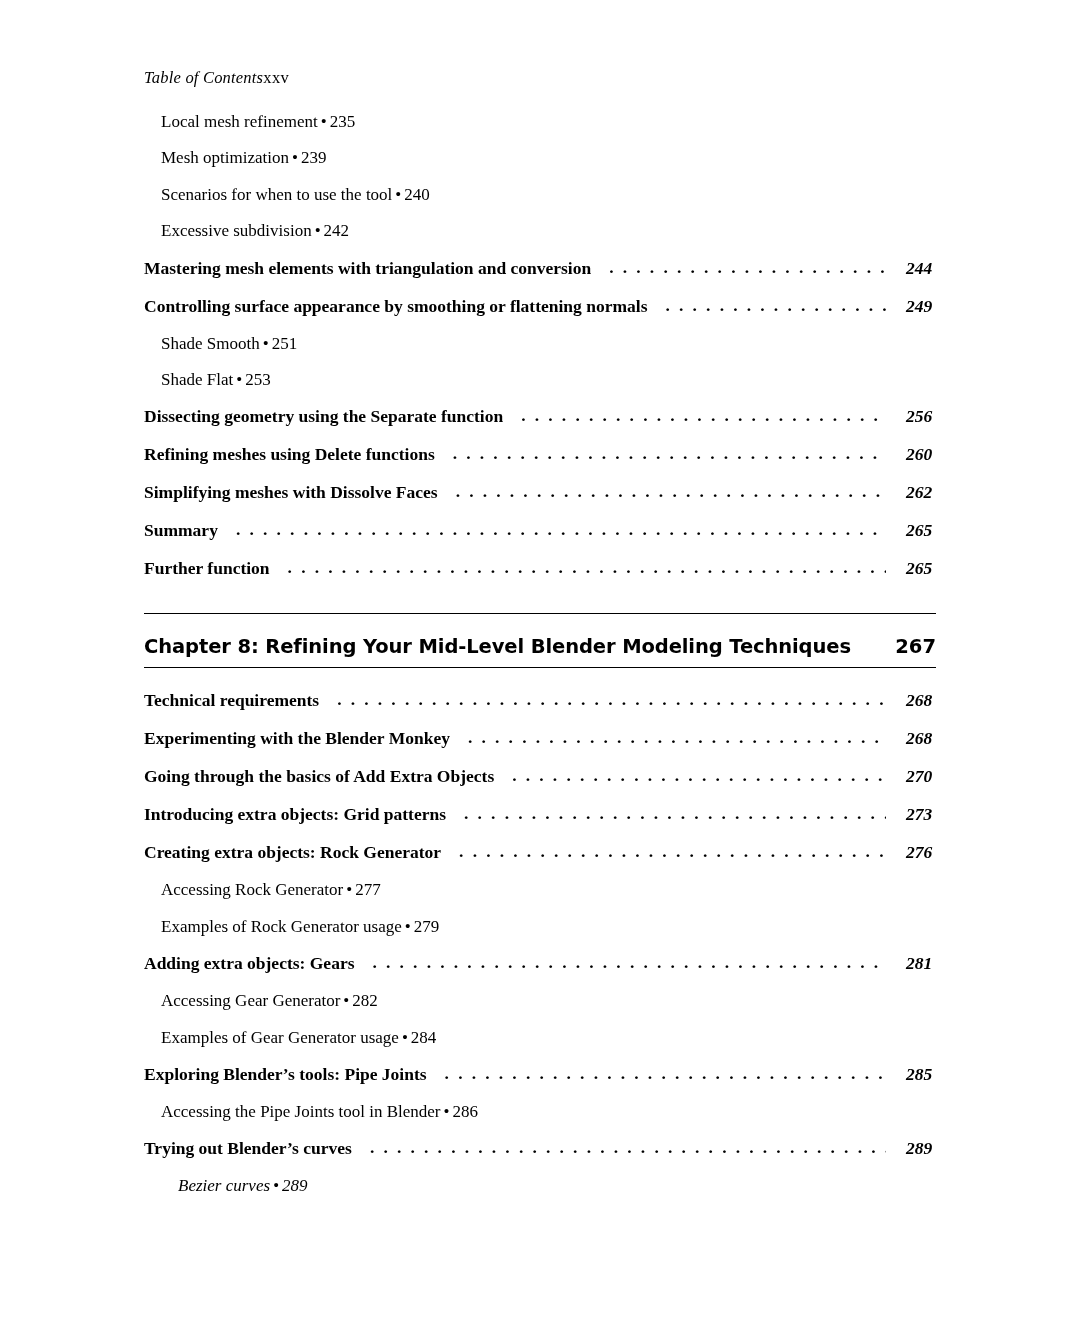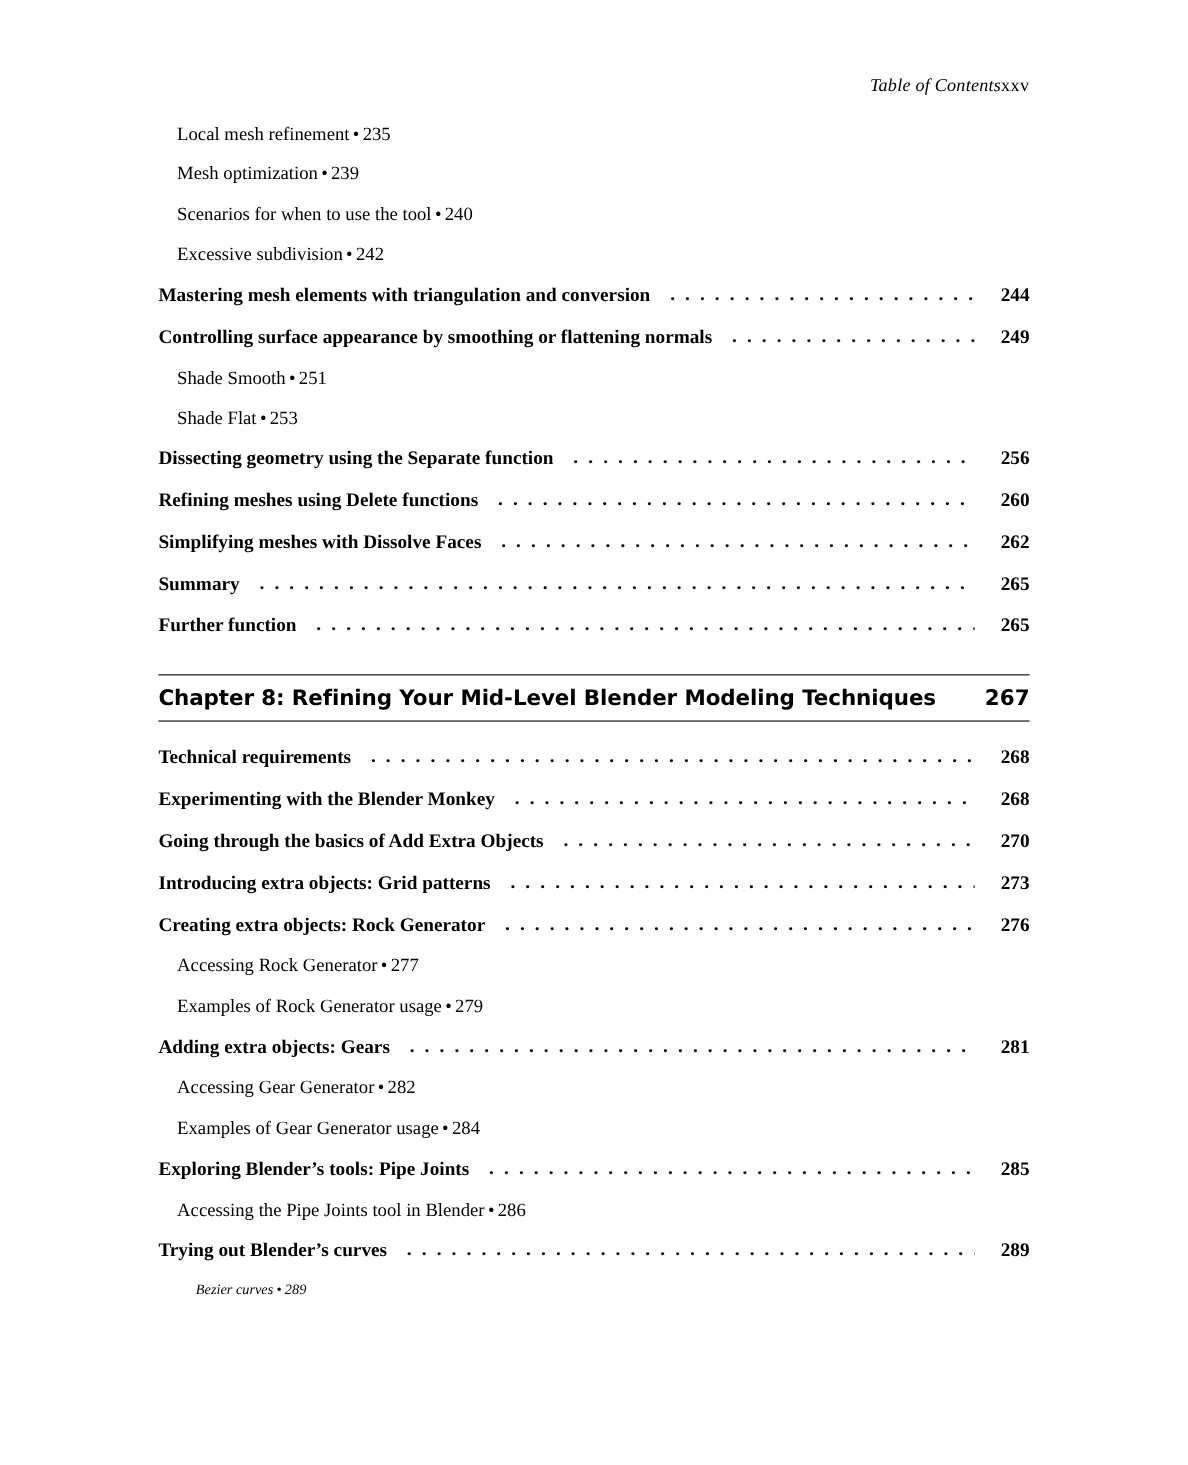--- a/index.html
+++ b/index.html
@@ -21,21 +21,21 @@
     height: 1332px;
     box-sizing: border-box;
     padding: 0;
   }
   .header {
     position: absolute;
     left: 144px;
     top: 68px;
     width: 792px;
     display: flex;
-    justify-content: flex-end;
+    justify-content: flex-start;
     align-items: baseline;
     font-size: 16.5px;
   }
   .header-title {
     font-style: italic;
     font-family: "Liberation Serif", serif;
     letter-spacing: 0.2px;
   }
   .header-page {
     font-family: "Liberation Serif", serif;
@@ -69,49 +69,50 @@
     white-space: nowrap;
     margin: 0 6px 0 8px;
     font-weight: bold;
     letter-spacing: 2.4px;
     color: #000;
     position: relative;
     top: -1px;
   }
   .entry-l1 .pageno {
     white-space: nowrap;
-    text-align: right;
+    text-align: center;
     min-width: 34px;
+    font-style: italic;
   }
 
   
   .entry-l2 {
     font-size: 17px;
     margin: 0 0 16px 0;
     padding-left: 17px;
     line-height: 1.2;
   }
   .entry-l3 {
-    font-size: 13px;
+    font-size: 17px;
     margin: 0 0 16px 0;
     padding-left: 34px;
     font-style: italic;
     line-height: 1.2;
   }
   .bullet {
     display: inline-block;
     padding: 0 3px;
   }
 
   
   .chapter {
     margin: 34px 0 22px 0;
     border-top: 1.4px solid #000;
     border-bottom: 1.4px solid #000;
-    padding: 9px 0 9px 0;
+    padding: 21px 0 9px 0;
     display: flex;
     justify-content: space-between;
     align-items: baseline;
   }
   .chapter-title {
     font-family: "DejaVu Sans", sans-serif;
     font-weight: bold;
     font-size: 19.5px;
     letter-spacing: -0.1px;
   }

